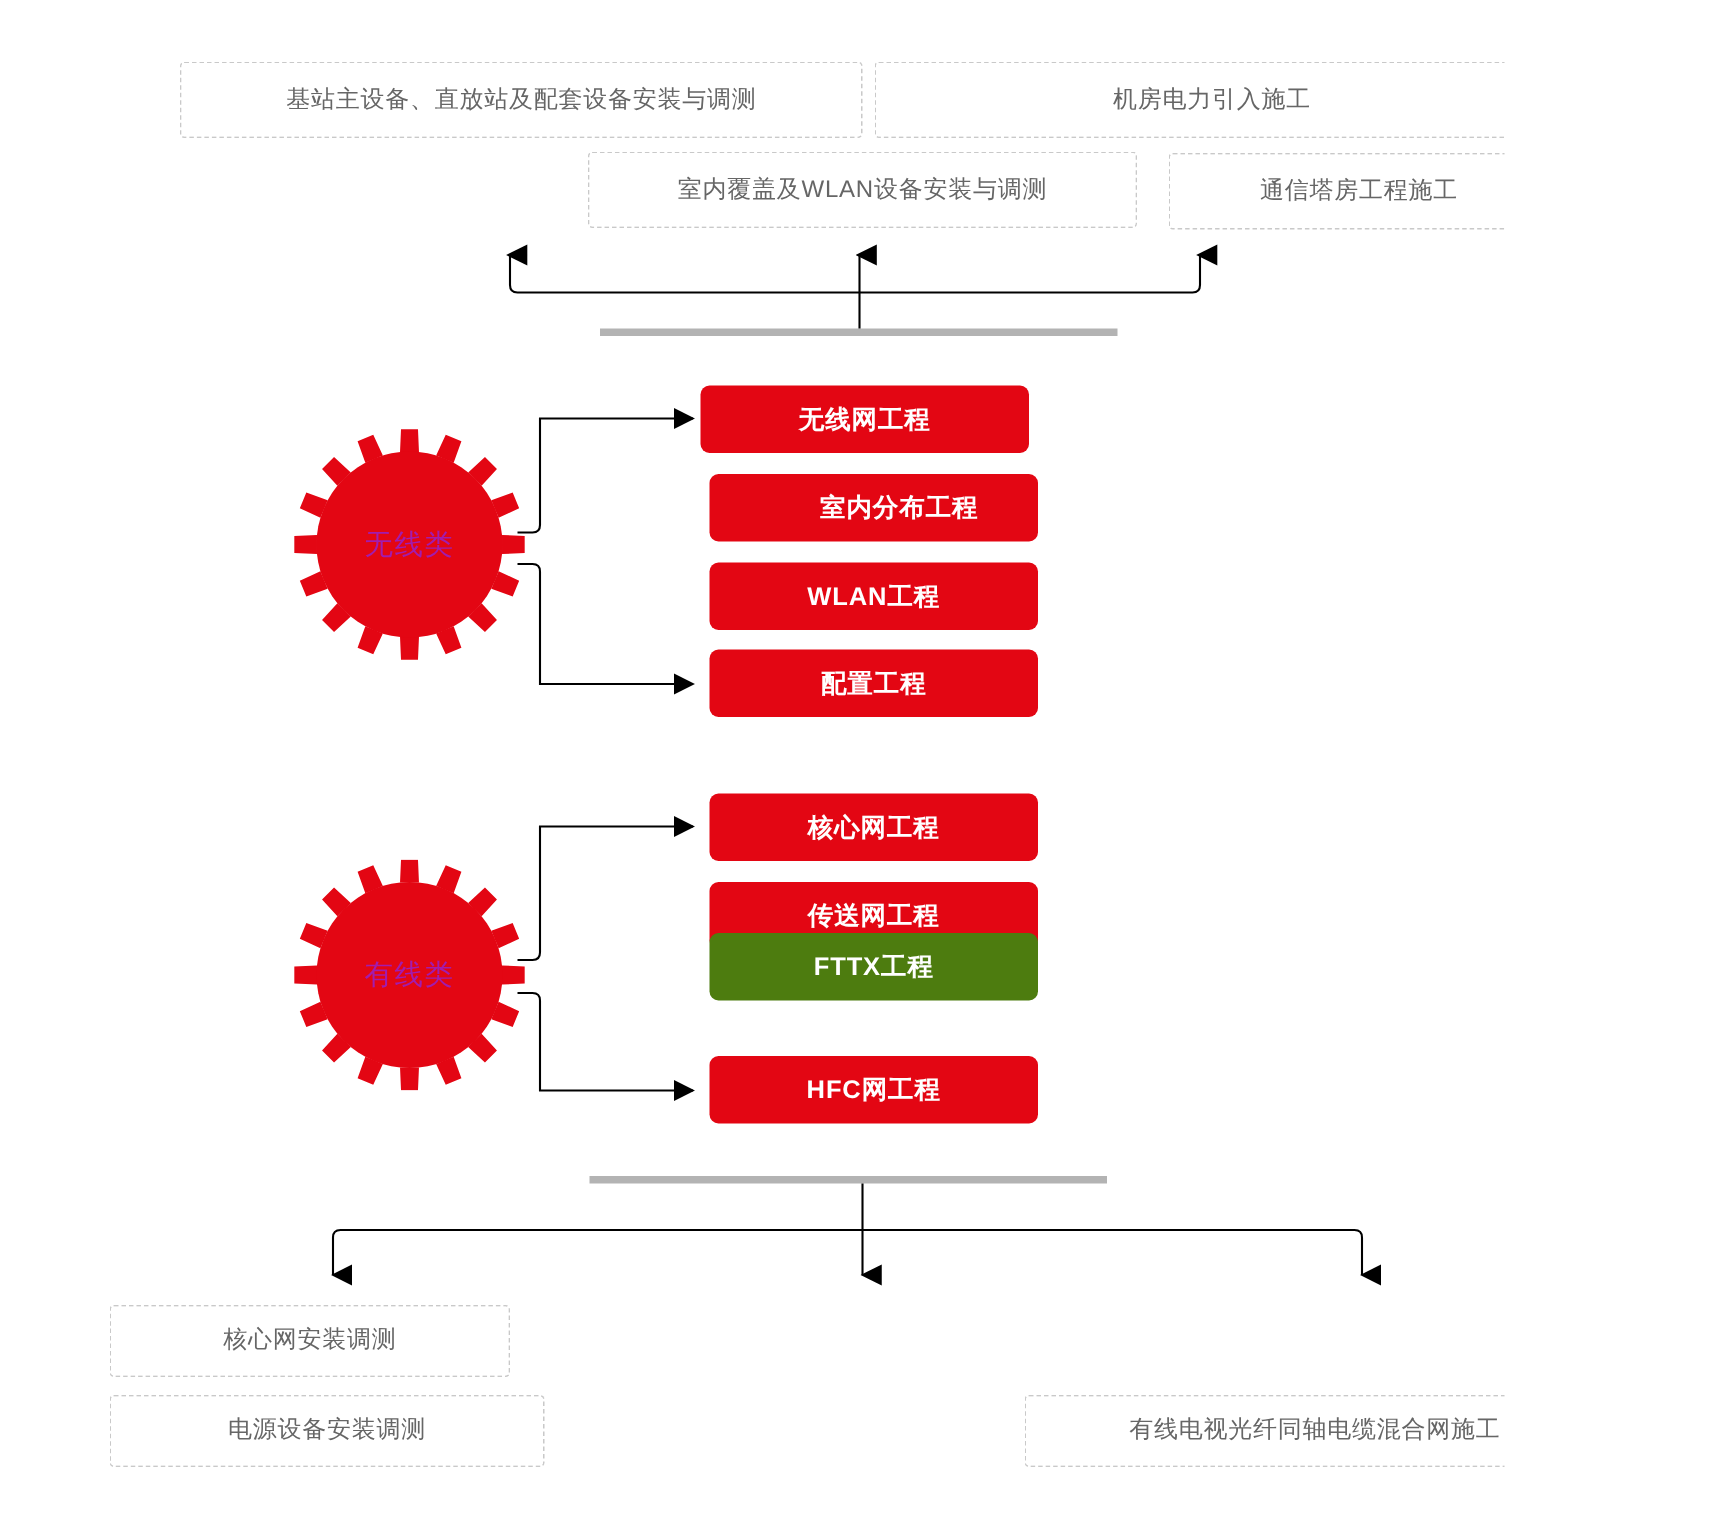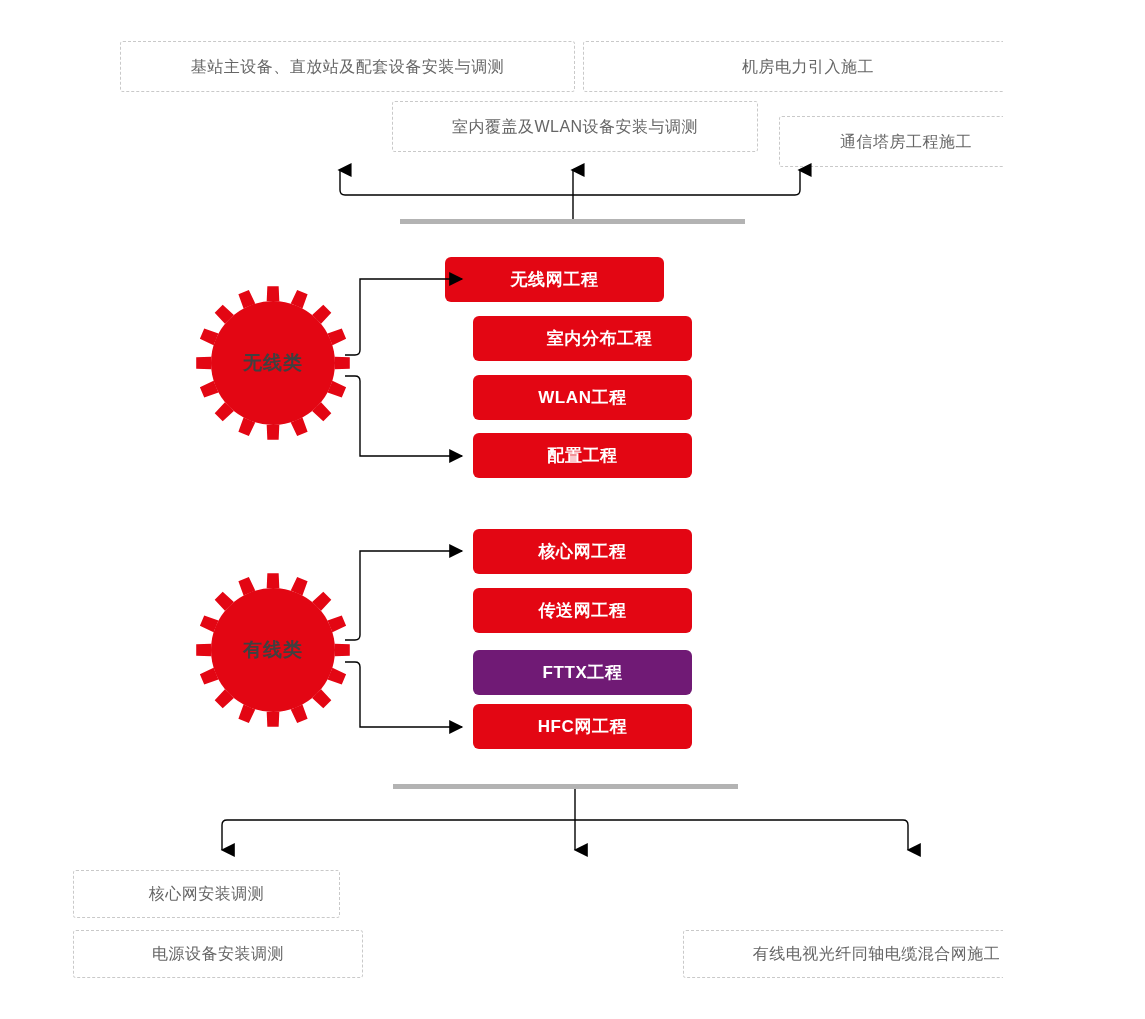--- a/index.html
+++ b/index.html
@@ -55,23 +55,23 @@
   .gear-wrap svg { display: block; }
   .gear-label {
     position: absolute;
     left: 0;
     top: 0;
     width: 100%;
     height: 100%;
     display: flex;
     align-items: center;
     justify-content: center;
-    color: #404040;
+    color: #a21caf;
     font-size: 19px;
-    font-weight: bold;
+    font-weight: normal;
     letter-spacing: 1px;
     pointer-events: none;
   }
   
   .gbar {
     position: absolute;
     background: #b3b3b3;
   }
   
   .wires {
@@ -90,38 +90,38 @@
 
   <div class="dbox" style="left:120px;top:41px;width:455px;height:51px;">
     <span>基站主设备、直放站及配套设备安装与调测</span>
   </div>
   <div class="dbox" style="left:583px;top:41px;width:450px;height:51px;">
     <span>机房电力引入施工</span>
   </div>
   <div class="dbox" style="left:392px;top:101px;width:366px;height:51px;">
     <span>室内覆盖及WLAN设备安装与调测</span>
   </div>
-  <div class="dbox" style="left:779px;top:116px;width:254px;height:51px;">
+  <div class="dbox" style="left:779px;top:102px;width:254px;height:51px;">
     <span>通信塔房工程施工</span>
   </div>
 
   <div class="gbar" style="left:400px;top:219px;width:345px;height:5px;"></div>
   <div class="gbar" style="left:393px;top:784px;width:345px;height:5px;"></div>
 
   <div class="gear-wrap" style="left:196px;top:286px;width:154px;height:154px;">
     <svg width="154" height="154" viewBox="0 0 154 154">
       <g class="gear-teeth" fill="#E30613">
           <path d="M70.68,15.32 L71.34,0.21 L82.66,0.21 L83.32,15.32 Z M94.76,17.60 L101.16,3.89 L111.61,8.22 L106.44,22.44 Z M116.14,28.92 L127.30,18.70 L135.30,26.70 L125.08,37.86 Z M131.56,47.56 L145.78,42.39 L150.11,52.84 L136.40,59.24 Z M138.68,70.68 L153.79,71.34 L153.79,82.66 L138.68,83.32 Z M136.40,94.76 L150.11,101.16 L145.78,111.61 L131.56,106.44 Z M125.08,116.14 L135.30,127.30 L127.30,135.30 L116.14,125.08 Z M106.44,131.56 L111.61,145.78 L101.16,150.11 L94.76,136.40 Z M83.32,138.68 L82.66,153.79 L71.34,153.79 L70.68,138.68 Z M59.24,136.40 L52.84,150.11 L42.39,145.78 L47.56,131.56 Z M37.86,125.08 L26.70,135.30 L18.70,127.30 L28.92,116.14 Z M22.44,106.44 L8.22,111.61 L3.89,101.16 L17.60,94.76 Z M15.32,83.32 L0.21,82.66 L0.21,71.34 L15.32,70.68 Z M17.60,59.24 L3.89,52.84 L8.22,42.39 L22.44,47.56 Z M28.92,37.86 L18.70,26.70 L26.70,18.70 L37.86,28.92 Z M47.56,22.44 L42.39,8.22 L52.84,3.89 L59.24,17.60 Z" fill="#E30613"></path>
         </g>
       <circle cx="77" cy="77" r="62" fill="#E30613"></circle>
     </svg>
     <div class="gear-label">无线类</div>
   </div>
 
-  <div class="rbox" style="left:445px;top:257px;width:219px;height:45px;background:#E30613;">
+  <div class="rbox" style="left:467px;top:257px;width:219px;height:45px;background:#E30613;">
     <span>无线网工程</span>
   </div>
   <div class="rbox" style="left:473px;top:316px;width:219px;height:45px;background:#E30613;padding-left:34px;">
     <span>室内分布工程</span>
   </div>
   <div class="rbox" style="left:473px;top:375px;width:219px;height:45px;background:#E30613;">
     <span>WLAN工程</span>
   </div>
   <div class="rbox" style="left:473px;top:433px;width:219px;height:45px;background:#E30613;">
     <span>配置工程</span>
@@ -136,21 +136,21 @@
     </svg>
     <div class="gear-label">有线类</div>
   </div>
 
   <div class="rbox" style="left:473px;top:529px;width:219px;height:45px;background:#E30613;">
     <span>核心网工程</span>
   </div>
   <div class="rbox" style="left:473px;top:588px;width:219px;height:45px;background:#E30613;">
     <span>传送网工程</span>
   </div>
-  <div class="rbox" style="left:473px;top:650px;width:219px;height:45px;background:#701a75;">
+  <div class="rbox" style="left:473px;top:622px;width:219px;height:45px;background:#4d7c0f;">
     <span>FTTX工程</span>
   </div>
   <div class="rbox" style="left:473px;top:704px;width:219px;height:45px;background:#E30613;">
     <span>HFC网工程</span>
   </div>
 
   <div class="dbox" style="left:73px;top:870px;width:267px;height:48px;">
     <span>核心网安装调测</span>
   </div>
   <div class="dbox" style="left:73px;top:930px;width:290px;height:48px;">

